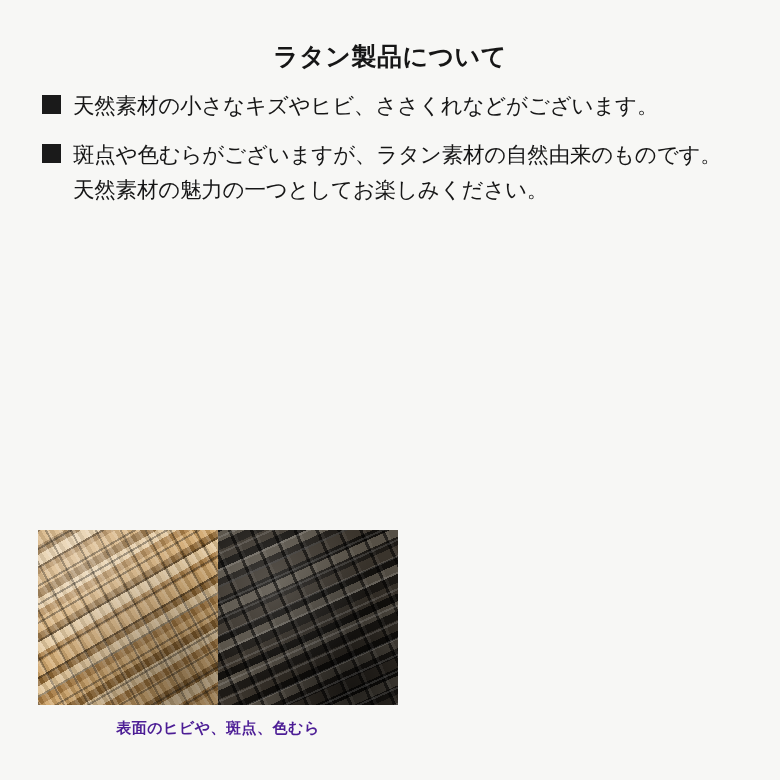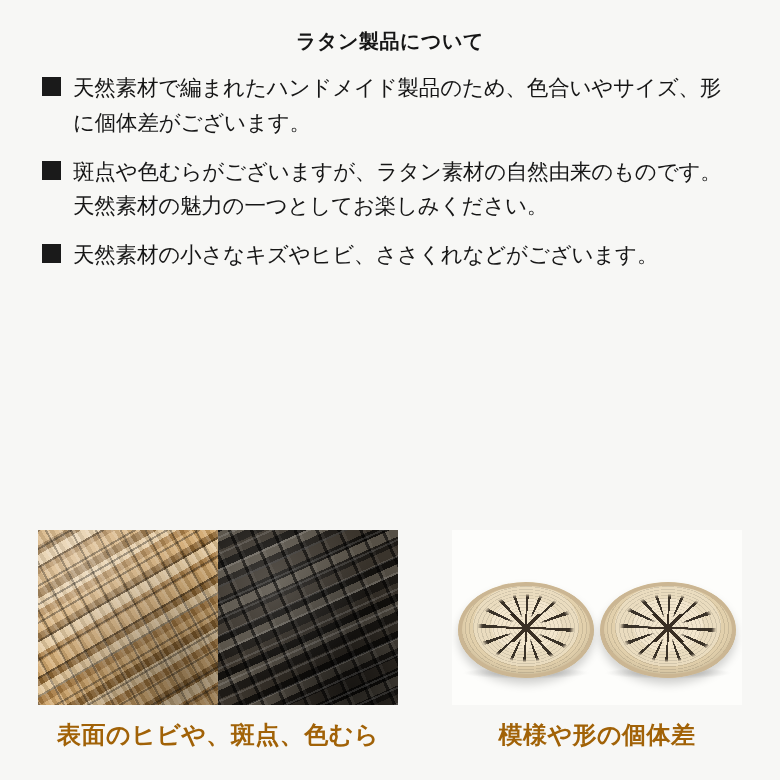--- a/index.html
+++ b/index.html
@@ -15,24 +15,24 @@
     overflow: hidden;
   }
   .page {
     position: relative;
     width: 780px;
     height: 780px;
     box-sizing: border-box;
   }
   .title {
     text-align: center;
-    font-size: 20px;
+    font-size: 25px;
     font-weight: bold;
     letter-spacing: 0.5px;
-    padding-top: 28px;
+    padding-top: 40px;
     padding-bottom: 8px;
     color: #161616;
   }
   .notes {
     padding: 8px 26px 0 42px;
   }
   .note {
     display: flex;
     align-items: flex-start;
     margin-bottom: 14px;
@@ -74,24 +74,24 @@
     width: 180px;
     height: 175px;
     position: relative;
     overflow: hidden;
   }
   .fig2 .photo {
     width: 290px;
   }
   .caption {
     margin-top: 14px;
-    font-size: 24px;
+    font-size: 15px;
     font-weight: bold;
     letter-spacing: 0.5px;
-    color: #a16207;
+    color: #4c1d95;
     text-align: left;
   }
 
   
   .weave-light {
     background:
       repeating-linear-gradient(58deg,
         rgba(255,255,255,0.22) 0 3px,
         rgba(0,0,0,0.10) 3px 7px,
         rgba(255,255,255,0.10) 7px 11px),
@@ -231,62 +231,41 @@
 </style>
 </head>
 <body>
 
 <div class="page">
 
   <div class="title">ラタン製品について</div>
 
   <div class="notes">
 
+
+
     <div class="note">
       <span class="bullet"></span>
-      <span class="note-text">天然素材で編まれたハンドメイド製品のため、色合いやサイズ、形に個体差がございます。</span>
+      <span class="note-text">天然素材の小さなキズやヒビ、ささくれなどがございます。</span>
     </div>
-
 
     <div class="note">
       <span class="bullet"></span>
       <span class="note-text">斑点や色むらがございますが、ラタン素材の自然由来のものです。天然素材の魅力の一つとしてお楽しみください。</span>
-    </div>
-
-    <div class="note">
-      <span class="bullet"></span>
-      <span class="note-text">天然素材の小さなキズやヒビ、ささくれなどがございます。</span>
     </div>
 
 
   </div>
 
   <div class="gallery">
 
     <div class="fig fig1">
       <div class="fig-imgs">
         <div class="photo weave-light"></div>
         <div class="photo weave-dark"></div>
       </div>
       <div class="caption">表面のヒビや、斑点、色むら</div>
     </div>
 
-    <div class="fig fig2">
-      <div class="fig-imgs">
-        <div class="photo baskets">
-          <div class="shadow left"></div>
-          <div class="shadow right"></div>
-          <div class="basket left">
-            <div class="rim"></div>
-            <div class="cross"></div>
-          </div>
-          <div class="basket right">
-            <div class="rim"></div>
-            <div class="cross"></div>
-          </div>
-        </div>
-      </div>
-      <div class="caption">模様や形の個体差</div>
-    </div>
 
   </div>
 
 </div>
 
 </body></html>

